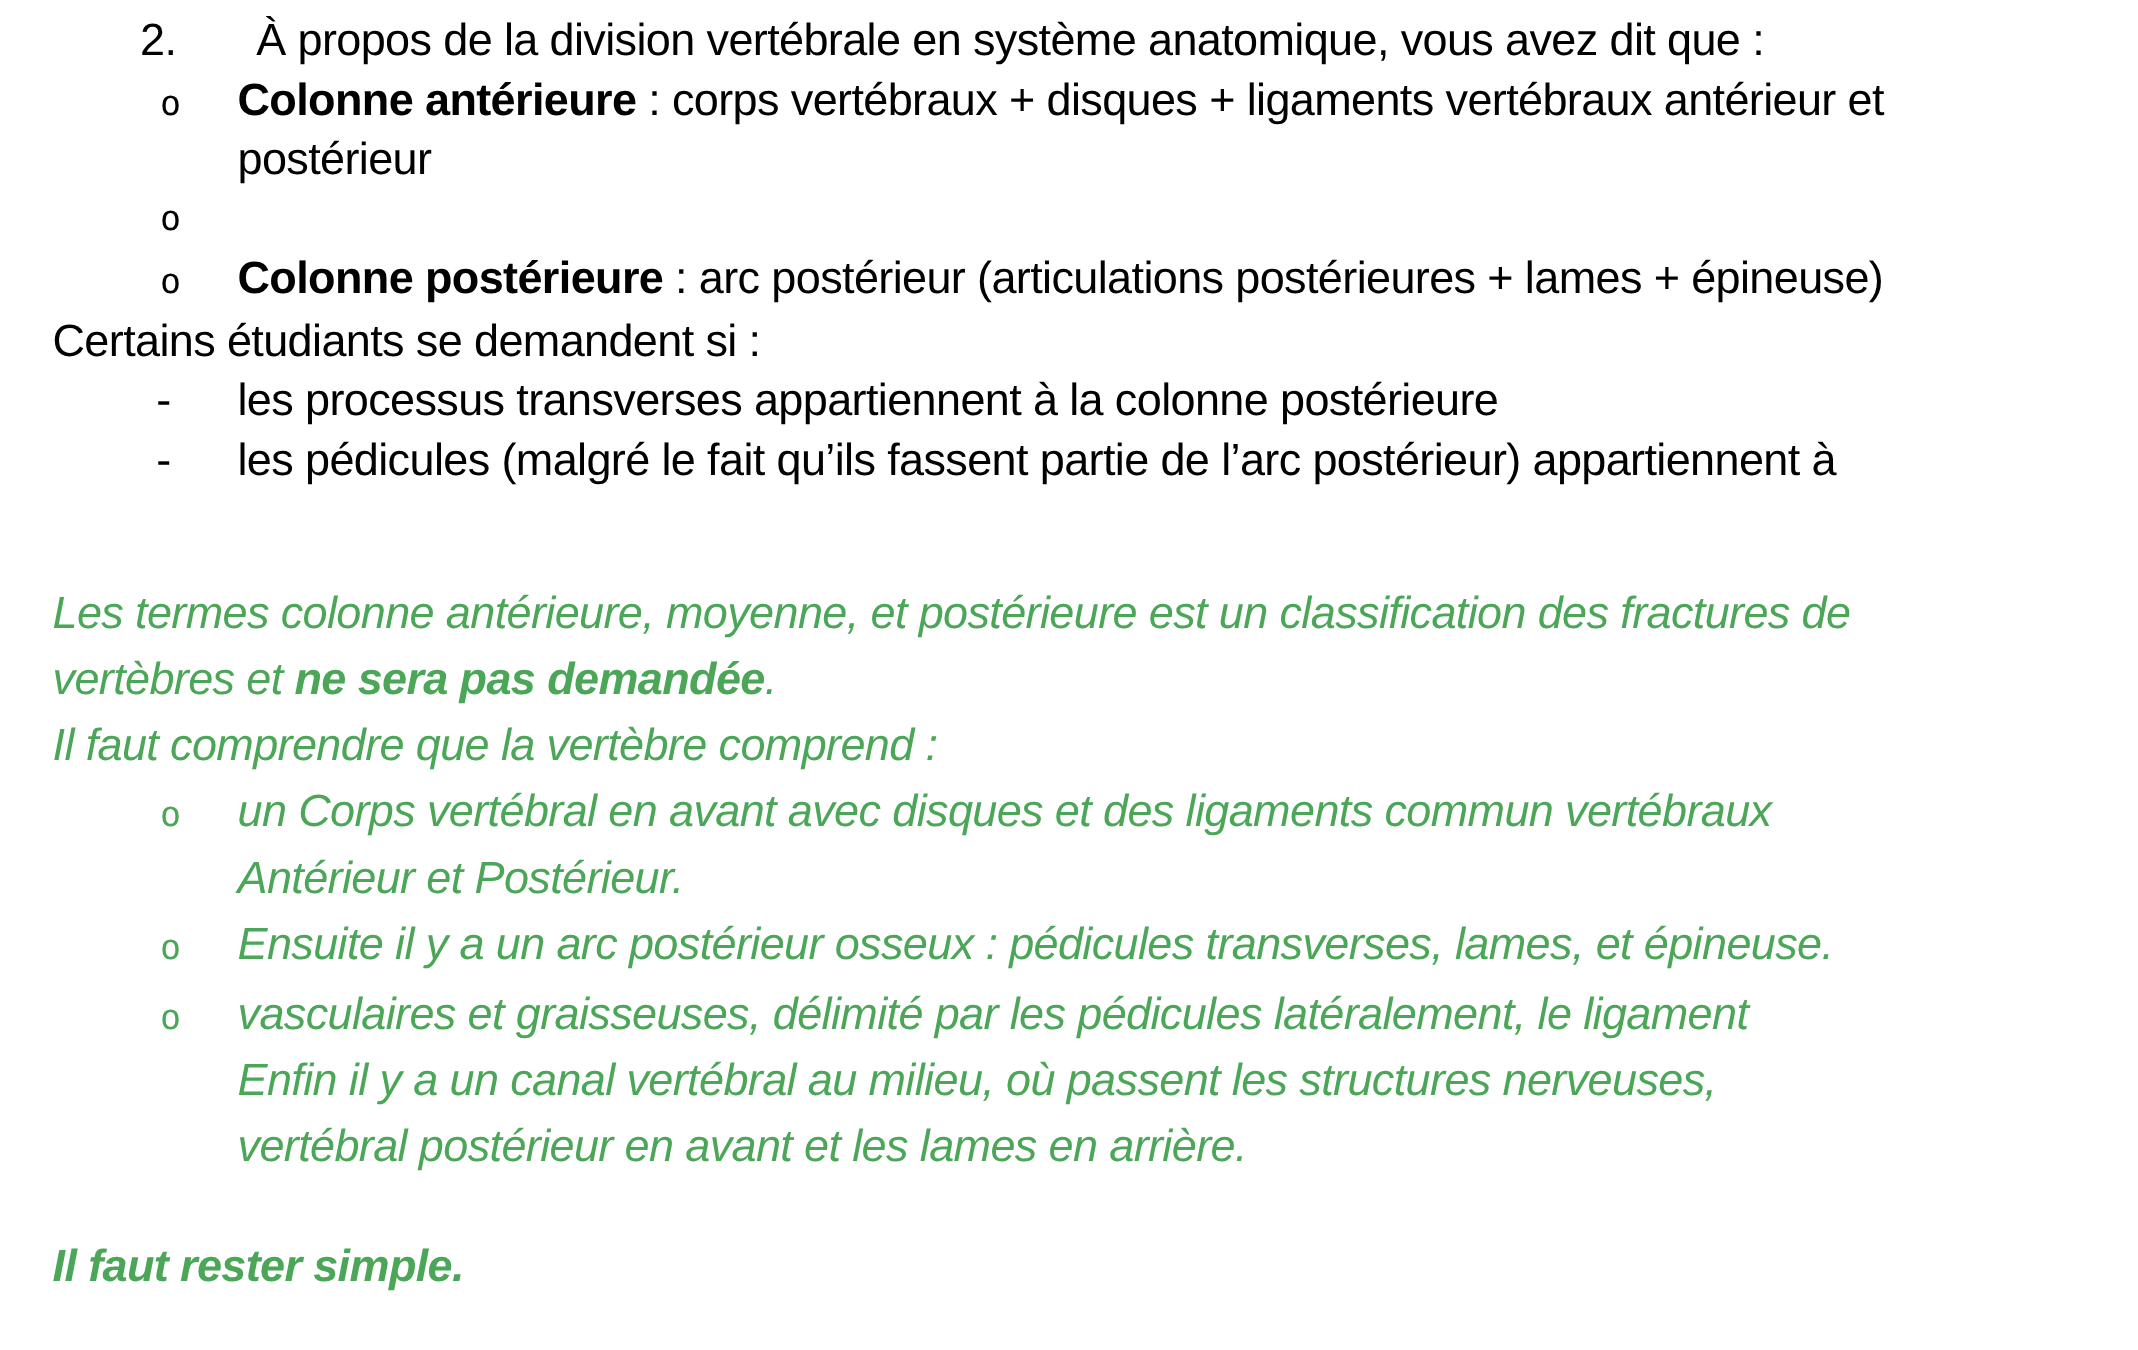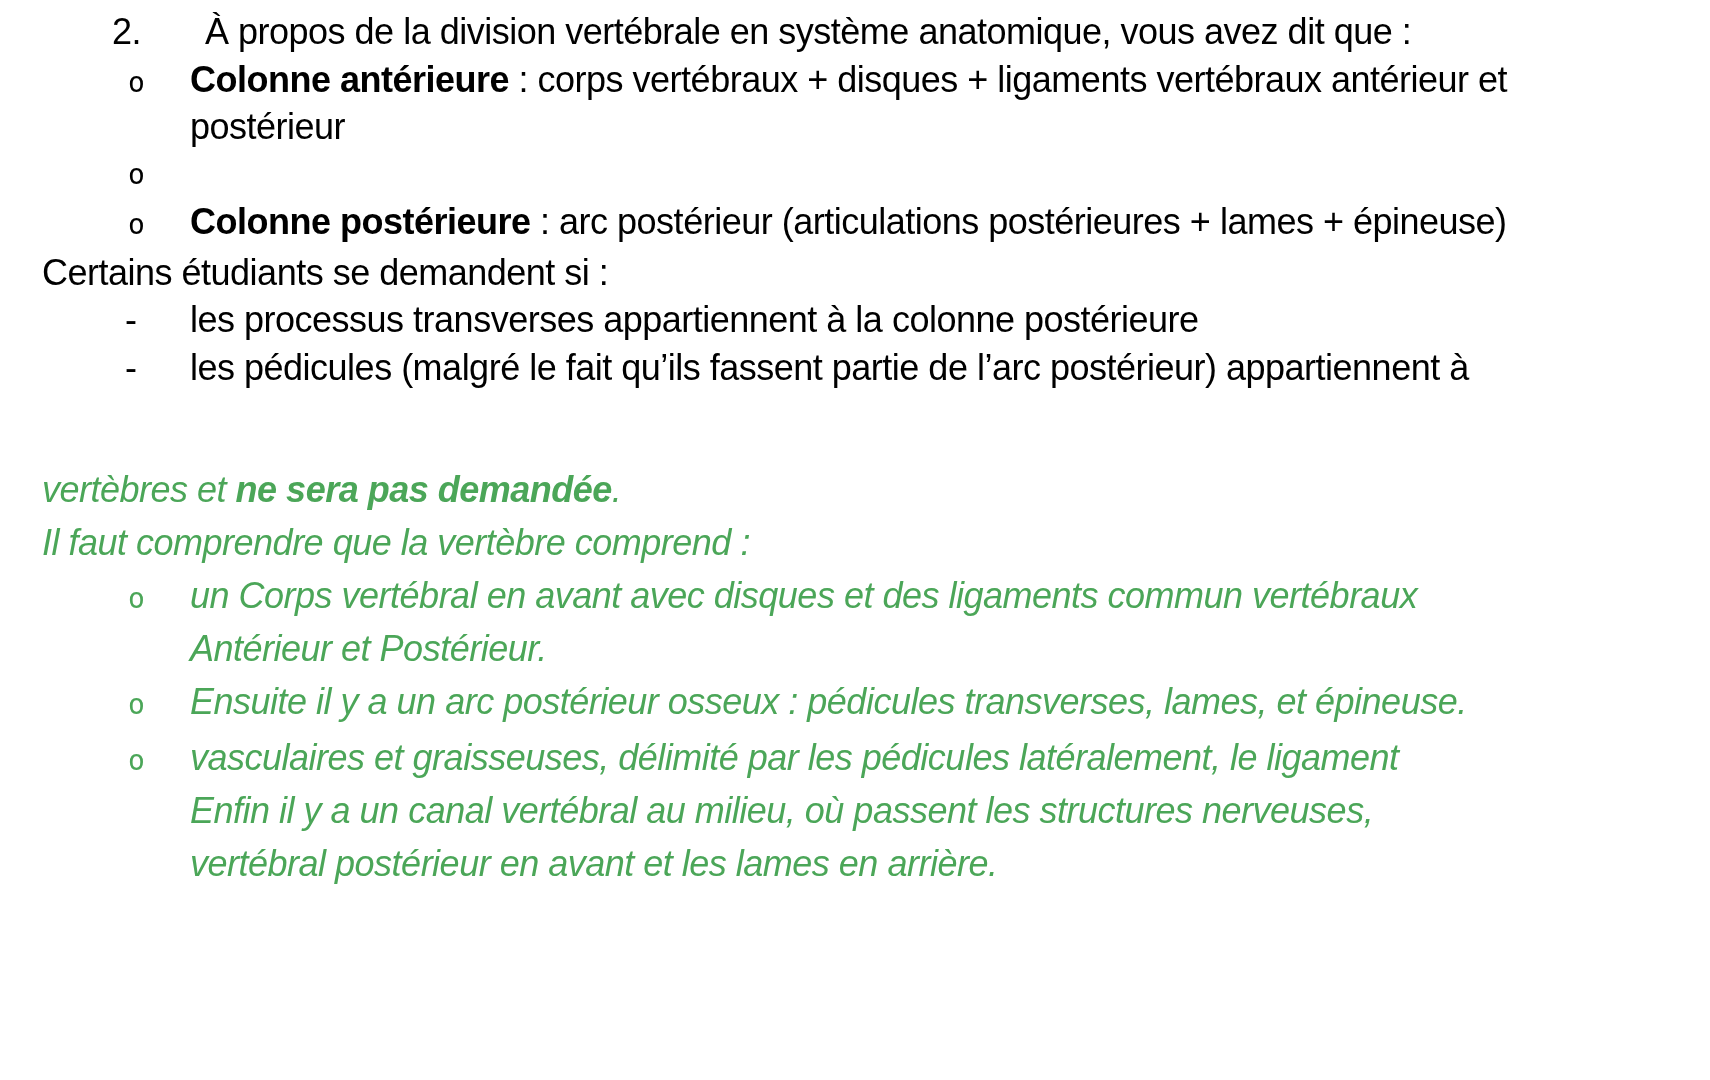--- a/index.html
+++ b/index.html
@@ -90,20 +90,21 @@
       <div class="text">
         <div class="line">les pédicules (malgré le fait qu’ils fassent partie de l’arc postérieur) appartiennent à</div>
       </div>
     </div>
 
   </div>
 
   <div class="green-section">
 
     <div>
+      <div class="para">Les termes colonne antérieure, moyenne, et postérieure est un classification des fractures de</div>
       <div class="para"><span>vertèbres et </span><span class="b">ne sera pas demandée</span><span>.</span></div>
     </div>
 
     <div class="para">Il faut comprendre que la vertèbre comprend :</div>
 
     <div class="row">
       <div class="marker o-marker">o</div>
       <div class="text">
         <div class="line">un Corps vertébral en avant avec disques et des ligaments commun vertébraux</div>
         <div class="line">Antérieur et Postérieur.</div>
@@ -119,16 +120,17 @@
 
     <div class="row">
       <div class="marker o-marker">o</div>
       <div class="text">
         <div class="line">vasculaires et graisseuses, délimité par les pédicules latéralement, le ligament</div>
         <div class="line">Enfin il y a un canal vertébral au milieu, où passent les structures nerveuses,</div>
         <div class="line">vertébral postérieur en avant et les lames en arrière.</div>
       </div>
     </div>
 
+    <div class="para b">Il faut rester simple.</div>
 
   </div>
 
 </div>
 
 </body></html>

